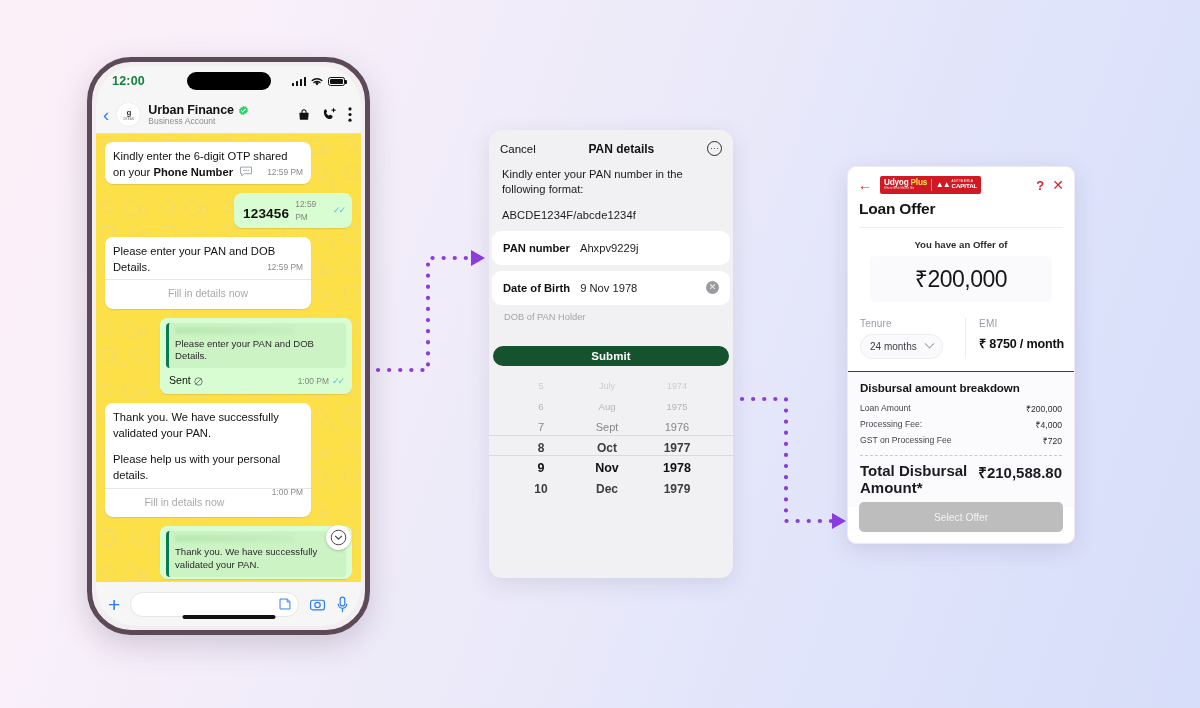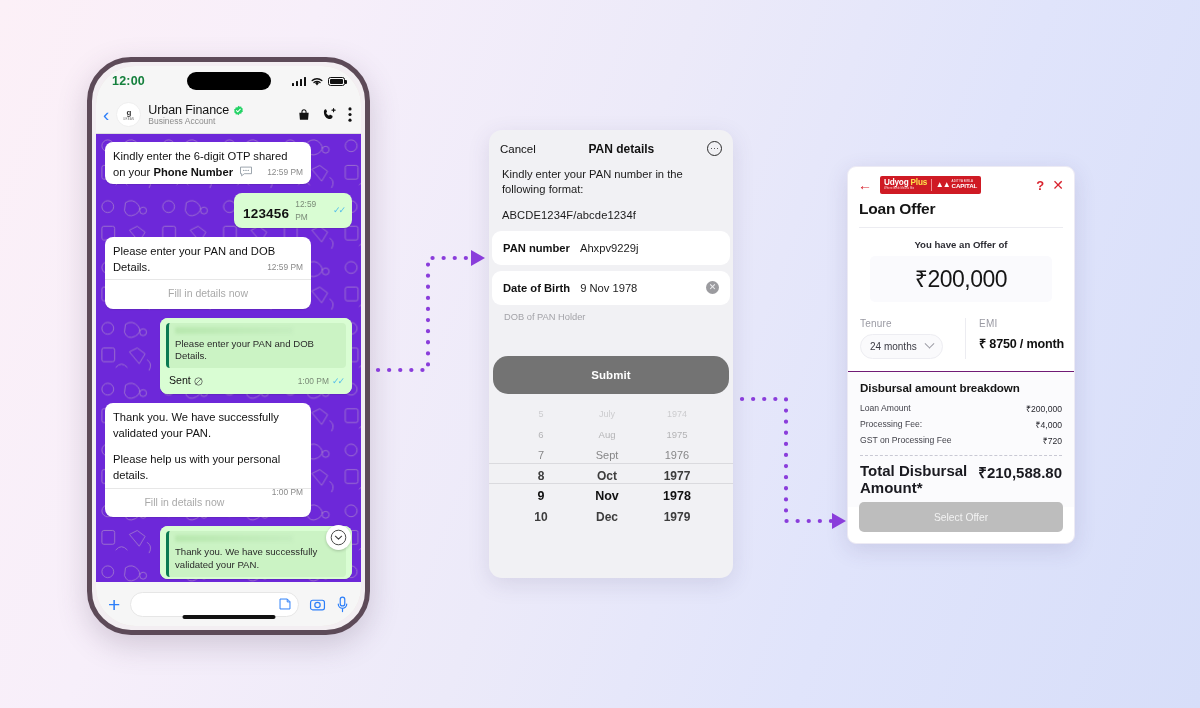--- a/index.html
+++ b/index.html
@@ -55,30 +55,30 @@
   .back-chev { color: #2d7ff9; font-size: 19px; line-height: 1; padding: 0 2px; font-weight: 400;}
   .avatar {
     width: 25px; height: 25px; border-radius: 50%; background: #fff;
     display: flex; flex-direction: column; align-items: center; justify-content: center;
     border: .5px solid #eee; flex: 0 0 auto;
   }
   .avatar .av-g { font-size: 8px; font-weight: 700; color: #333; line-height: 1; }
   .avatar .av-s { font-size: 2.6px; color: #666; letter-spacing: .4px; margin-top: 1px;}
   .hd-txt { flex: 1; min-width: 0; padding-left: 2px;}
   .hd-name-row { display: flex; align-items: center; gap: 4px; }
-  .hd-name { font-size: 12.5px; font-weight: 400; color: #111; letter-spacing: -.1px;}
+  .hd-name { font-size: 12.5px; font-weight: 700; color: #111; letter-spacing: -.1px;}
   .verif { width: 11px; height: 11px; position: relative; flex: 0 0 auto;}
   .verif svg { display:block; }
   .hd-sub { font-size: 8.5px; color: #8d8d8d; margin-top: -1px; }
   .hd-icons { display: flex; align-items: center; gap: 11px; }
   .hd-icons svg { display: block; }
 
   .chat-body {
     flex: 1; position: relative; overflow: hidden;
-    background-color: #6d28d9;
+    background-color: #fde047;
   }
   .chat-pattern { position: absolute; inset: 0; opacity: .5; }
   .msgs { position: absolute; inset: 0; padding: 8px 9px 0 9px; }
 
   .bubble { border-radius: 8px; position: relative; margin-bottom: 9px; max-width: 206px;
             box-shadow: 0 1px 1px rgba(0,0,0,.10); font-size: 11.2px; line-height: 1.45; color: #111;}
   .in { background: #fff; margin-right: auto; }
   .out { background: #d9fdd3; margin-left: auto; }
   .bub-body { padding: 6px 8px 4px 8px; }
   .bub-body p { margin-bottom: 0; }
@@ -137,21 +137,21 @@
   .pan-instr { padding: 3px 13px 0 13px; font-size: 11.2px; color: #1b1b1b; line-height: 1.38; }
   .pan-format { padding: 11px 13px 10px 13px; font-size: 11.2px; color: #1b1b1b; letter-spacing: .1px;}
   .field { background: #fff; border-radius: 9px; margin: 0 3px 6px 3px; height: 34px;
            display: flex; align-items: center; padding: 0 11px; gap: 10px;}
   .field-lbl { font-size: 11.2px; font-weight: 700; color: #111; white-space: nowrap; }
   .field-val { font-size: 11.2px; color: #1d1d1d; flex: 1; }
   .clear-x { width: 13px; height: 13px; border-radius: 50%; background: #9b9b9f;
              color: #efeff1; font-size: 9px; display: flex; align-items: center; justify-content: center;
              flex: 0 0 auto; line-height: 1;}
   .field-hint { font-size: 9.3px; color: #a3a3a8; padding: 1px 0 0 15px; }
-  .submit-btn { margin: 34px 4px 0 4px; height: 38px; background: #737373; border-radius: 15px;
+  .submit-btn { margin: 24px 4px 0 4px; height: 20px; background: #14532d; border-radius: 15px;
                 display: flex; align-items: center; justify-content: center;
                 color: #fff; font-size: 11.5px; font-weight: 700; letter-spacing: .1px;}
   .picker { margin-top: 8px; position: relative; height: 128px; overflow: hidden; }
   .picker-cols { display: flex; justify-content: center; gap: 0; padding-top: 2px;}
   .pcol { width: 66px; text-align: center; }
   .pcol.wide { width: 74px; }
   .prow { height: 20.5px; display: flex; align-items: center; justify-content: center;
           font-size: 10.5px; color: #5c5c5c; }
   .prow.r0 { opacity: .25; font-size: 9px; filter: blur(.7px); }
   .prow.r1 { opacity: .42; font-size: 9.5px; filter: blur(.35px); }

